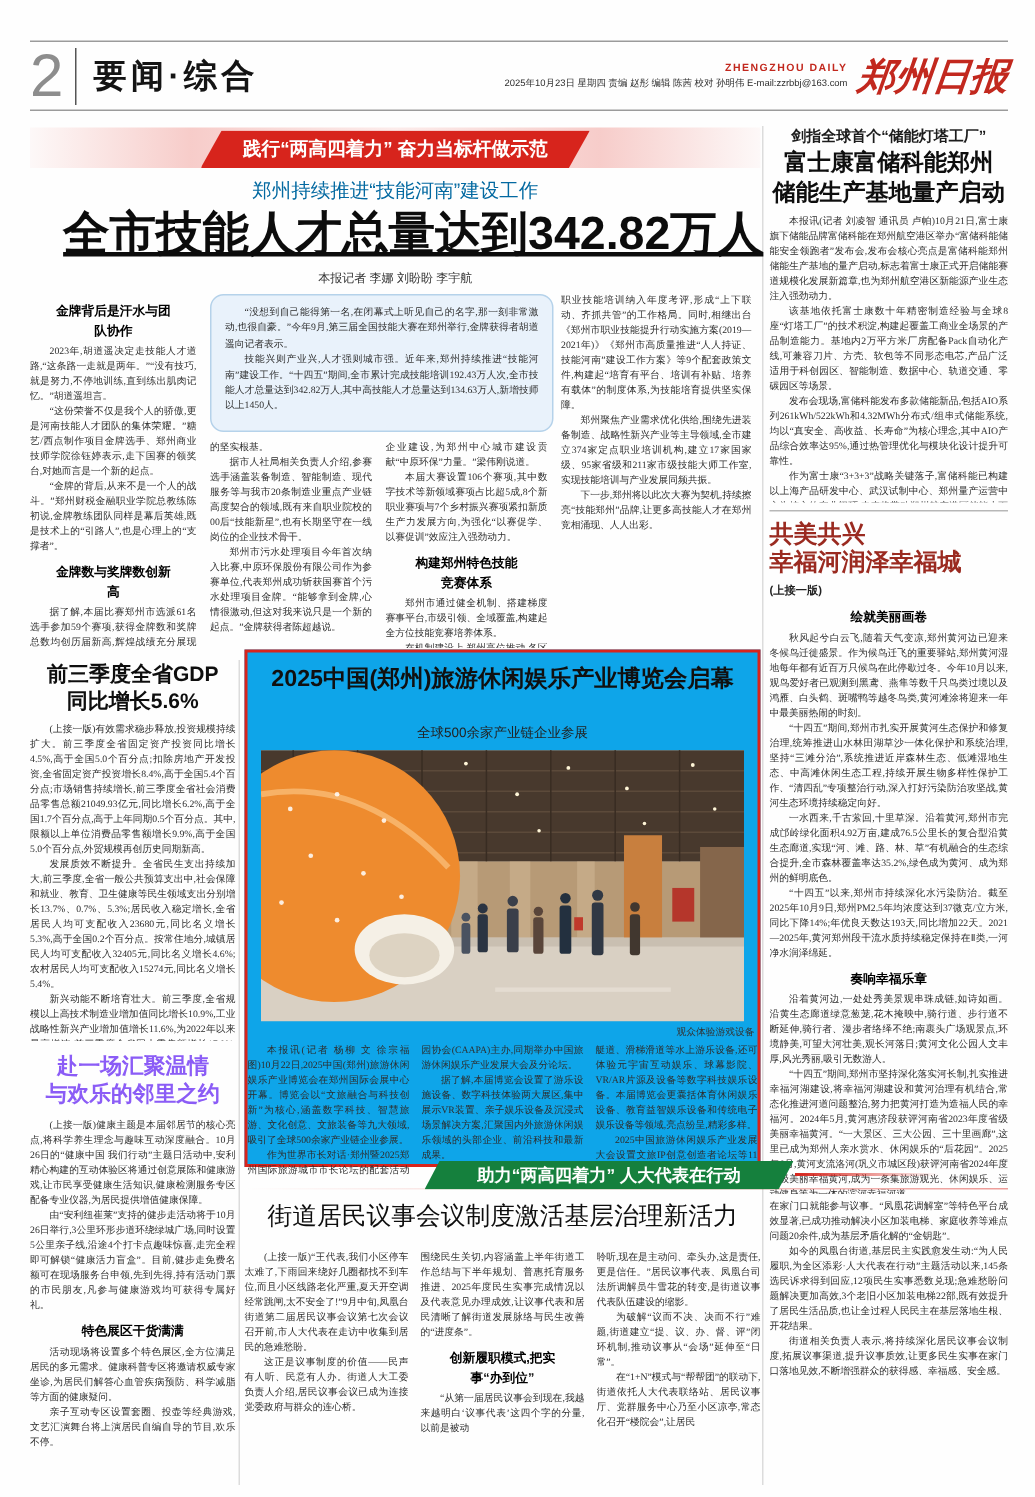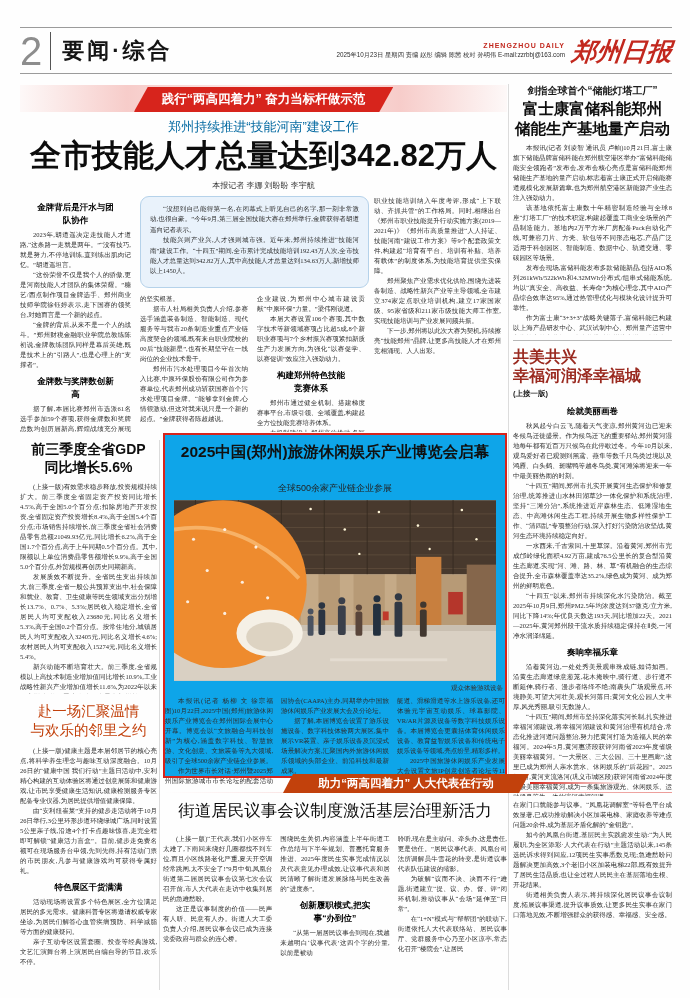--- a/index.html
+++ b/index.html
@@ -27,21 +27,21 @@
   .blk-h { font-family:"Liberation Sans", sans-serif; font-weight:700; font-size:8.5px; text-align:center; text-indent:0; margin:5px 16px 3px; color:#000; }
 
   
   .lead { left:20px; top:84px; width:487px; height:348px; }
   .lead-band { position:absolute; left:0; top:1px; width:100%; height:27px;
     background:linear-gradient(90deg, rgba(246,199,196,0.10), rgba(246,199,196,0.9) 22%, rgba(252,235,234,0.95) 50%, rgba(246,199,196,0.9) 78%, rgba(246,199,196,0.10)); }
   .lead-banner { position:absolute; left:50%; transform:translateX(-50%); top:3px; background:#d7241c; color:#fff;
     font-weight:700; font-size:12.5px; padding:4px 28px; white-space:nowrap;
     clip-path:polygon(14px 0, 100% 0, calc(100% - 14px) 100%, 0 100%); }
   .lead-kicker { position:absolute; left:0; top:34px; width:100%; text-align:center; font-size:13px; font-weight:500; color:#0369a1; }
-  .lead-headline { position:absolute; left:0; top:51px; width:100%; text-align:center; font-size:31px; font-weight:800; color:#0c0c0c; letter-spacing:0; }
+  .lead-headline { position:absolute; left:12px; top:51px; width:100%; text-align:center; font-size:31px; font-weight:800; color:#0c0c0c; letter-spacing:0;text-decoration:underline; }
   .lead-byline { position:absolute; left:0; top:96px; width:100%; text-align:center; font-size:8px; color:#333; }
   .lead-cols { position:absolute; left:0; top:112px; width:487px; height:236px; display:flex; gap:9px; }
   .lcol { height:236px; }
   .lcol1 { width:111px; } .lcol2 { width:108px; } .lcol3 { width:108px; } .lcol4 { width:127px; }
   .lspacer { height:98px; }
   .quote-box { position:absolute; left:120px; top:112px; width:229px; height:92px; background:#e9f2fb;
     border:1px solid #b5d2ea; border-radius:9px; padding:7px 9px; font-size:6.5px; line-height:1.6;
     font-family:"Liberation Serif", serif; color:#2d2d2d; text-align:justify; overflow:hidden; }
 
   
@@ -52,36 +52,36 @@
   .rcol-divider { position:absolute; left:0; top:256px; width:159px; height:1px; background:#b7b7b7; }
   .gm-headline { position:absolute; left:0; top:263px; width:100%; text-align:left; font-size:16px; line-height:1.2; font-weight:800; color:#9a2a20; }
   .gm-cont { position:absolute; left:0; top:305px; width:100%; font-size:7.5px; font-weight:700; color:#222; }
   .gm-body { position:absolute; left:0; top:316px; width:159px; height:396px; }
   .rcol-bottom { left:513px; top:800px; width:159px; height:190px; }
 
   
   .lbcol { left:20px; top:440px; width:137px; height:550px; }
   .gdp-headline { position:absolute; left:0; top:0; width:100%; text-align:center; font-size:14px; line-height:1.3; font-weight:800; color:#0e0e0e; }
   .gdp-body { position:absolute; left:0; top:42px; width:137px; height:212px; }
-  .linli-headline { position:absolute; left:0; top:262px; width:100%; text-align:center; font-size:14.5px; line-height:1.3; font-weight:400; color:#c2410c; }
+  .linli-headline { position:absolute; left:0; top:262px; width:100%; text-align:center; font-size:14.5px; line-height:1.3; font-weight:700; color:#8b5cf6; }
   .linli-body { position:absolute; left:0; top:306px; width:137px; height:244px; }
 
   
   .expo { left:163px; top:433px; width:344px; height:345px; border:2px solid #d7241c; background:#0ea5e9; padding:5px 0; }
   .expo-headline { text-align:center; font-size:15.5px; font-weight:800; color:#101010; margin-top:2px; }
   .expo-subtitle { text-align:center; font-size:9px; color:#222; margin-top:19px; }
   .expo-photo { display:block; width:322px; height:183px; margin:4px auto 0; }
   .expo-caption { text-align:right; font-size:6.5px; color:#333; margin:2px 2px 0 0; }
   .expo-cols { display:flex; gap:8px; margin-top:3px; }
   .expo-col { flex:1; height:88px; }
 
   
   .bot-tailrule { left:163px; top:792px; width:509px; height:1px;
      background:linear-gradient(90deg, rgba(215,36,28,0), rgba(215,36,28,0.45)); }
-  .bot-banner { left:283px; top:774px; width:246px; height:19px; background:#c2410c; color:#fff;
+  .bot-banner { left:283px; top:774px; width:246px; height:19px; background:#15803d; color:#fff;
     display:flex; align-items:center; justify-content:center; font-size:11.5px; font-weight:700; white-space:nowrap;
     clip-path:polygon(10px 0, 100% 0, calc(100% - 10px) 100%, 0 100%); }
   .bot-banner-tail { left:530px; top:782px; width:96px; height:2px;
     background:linear-gradient(90deg, #d7241c, rgba(215,36,28,0)); }
   .street { left:163px; top:798px; width:344px; height:192px; }
   .street-headline { position:absolute; left:0; top:2px; width:100%; text-align:center; font-size:16.5px; font-weight:400; color:#0e0e0e; }
   .street-cols { position:absolute; left:0; top:36px; width:344px; height:156px; display:flex; gap:8px; }
   .street-col { flex:1; height:156px; }
 
   

